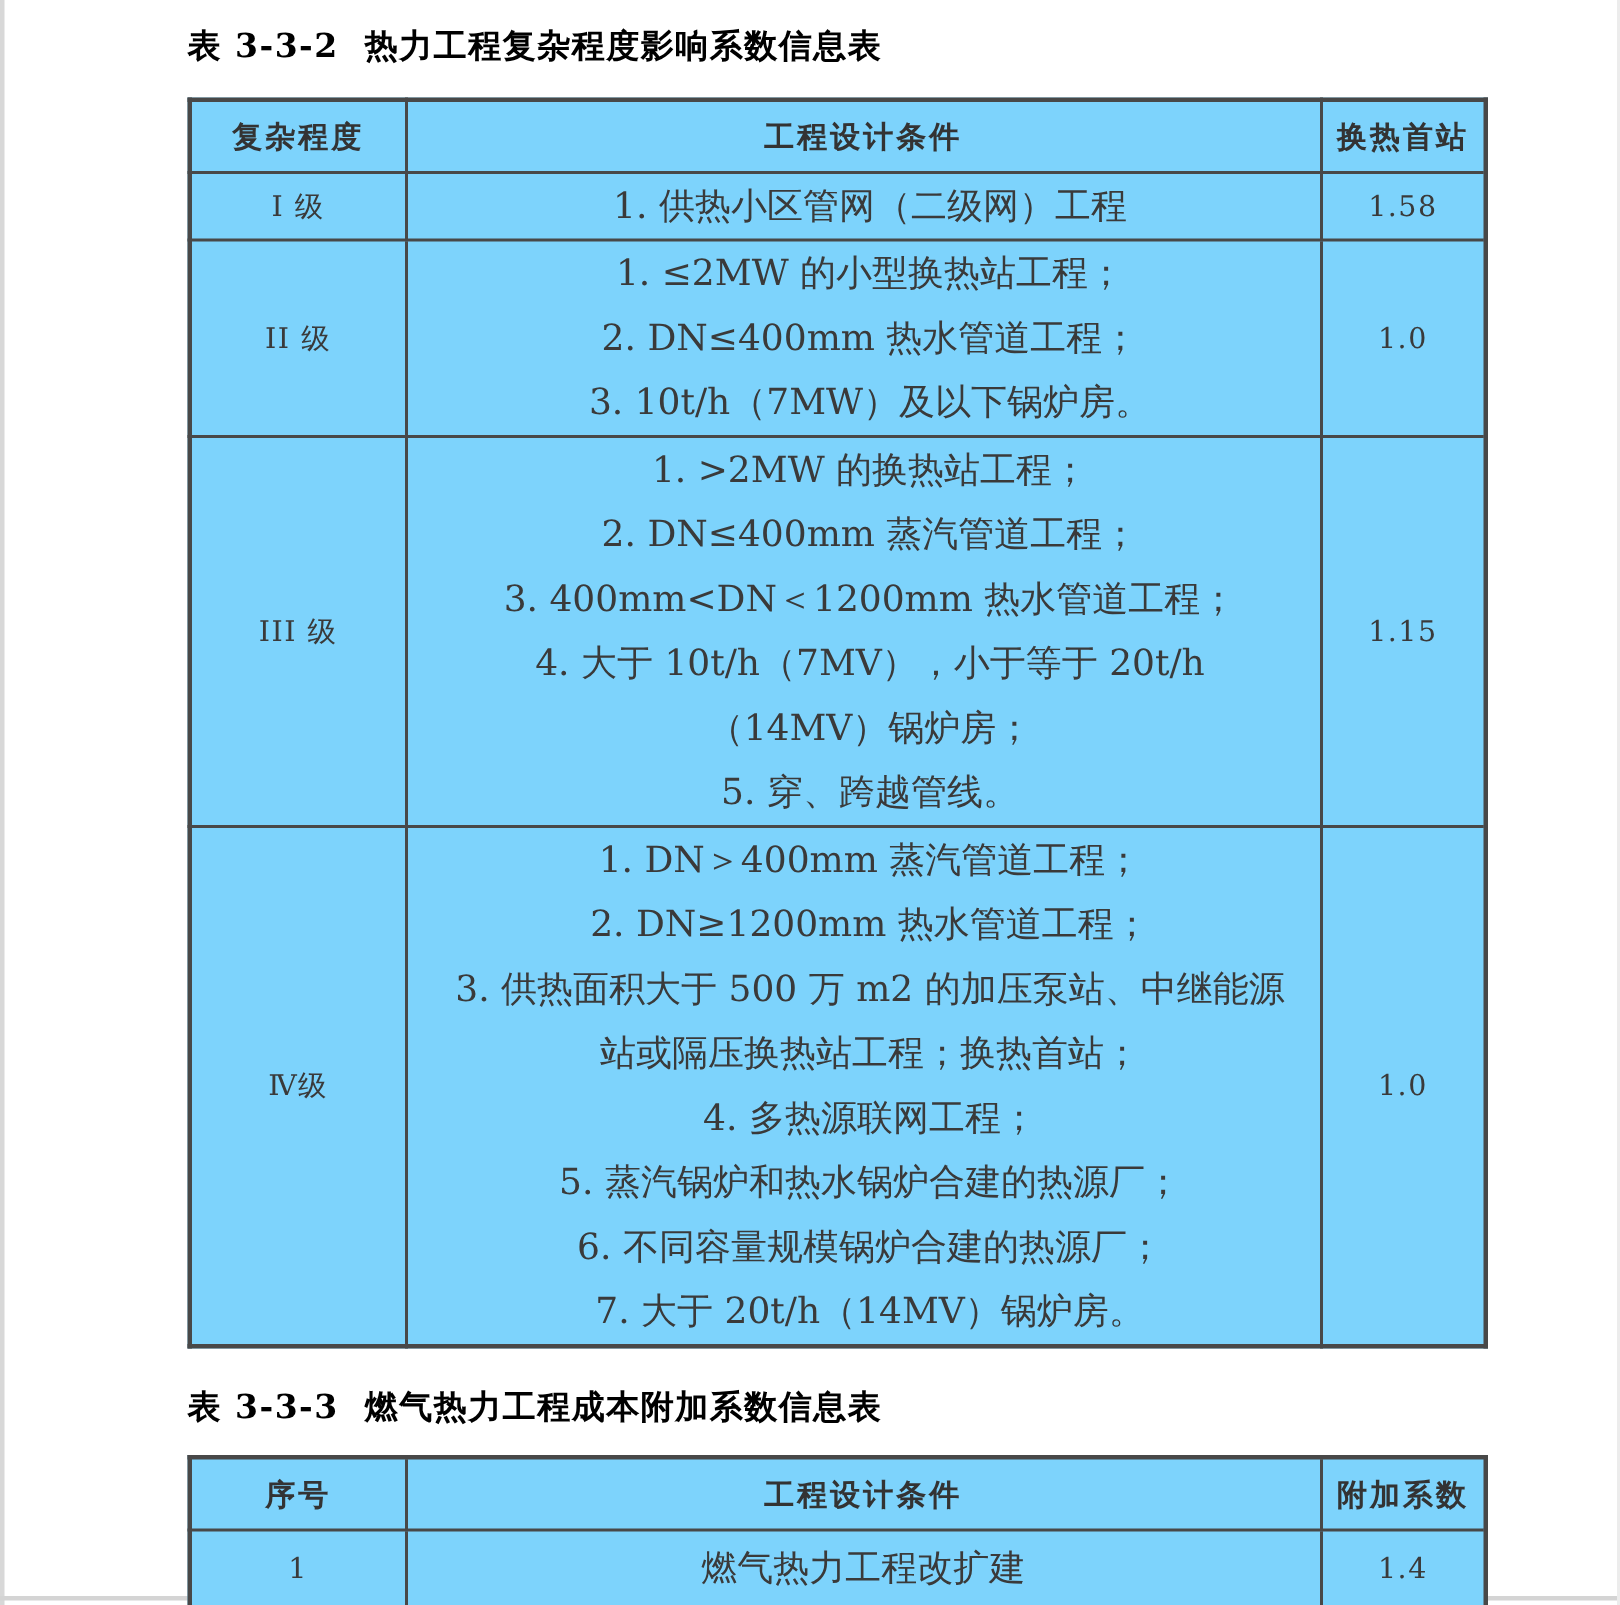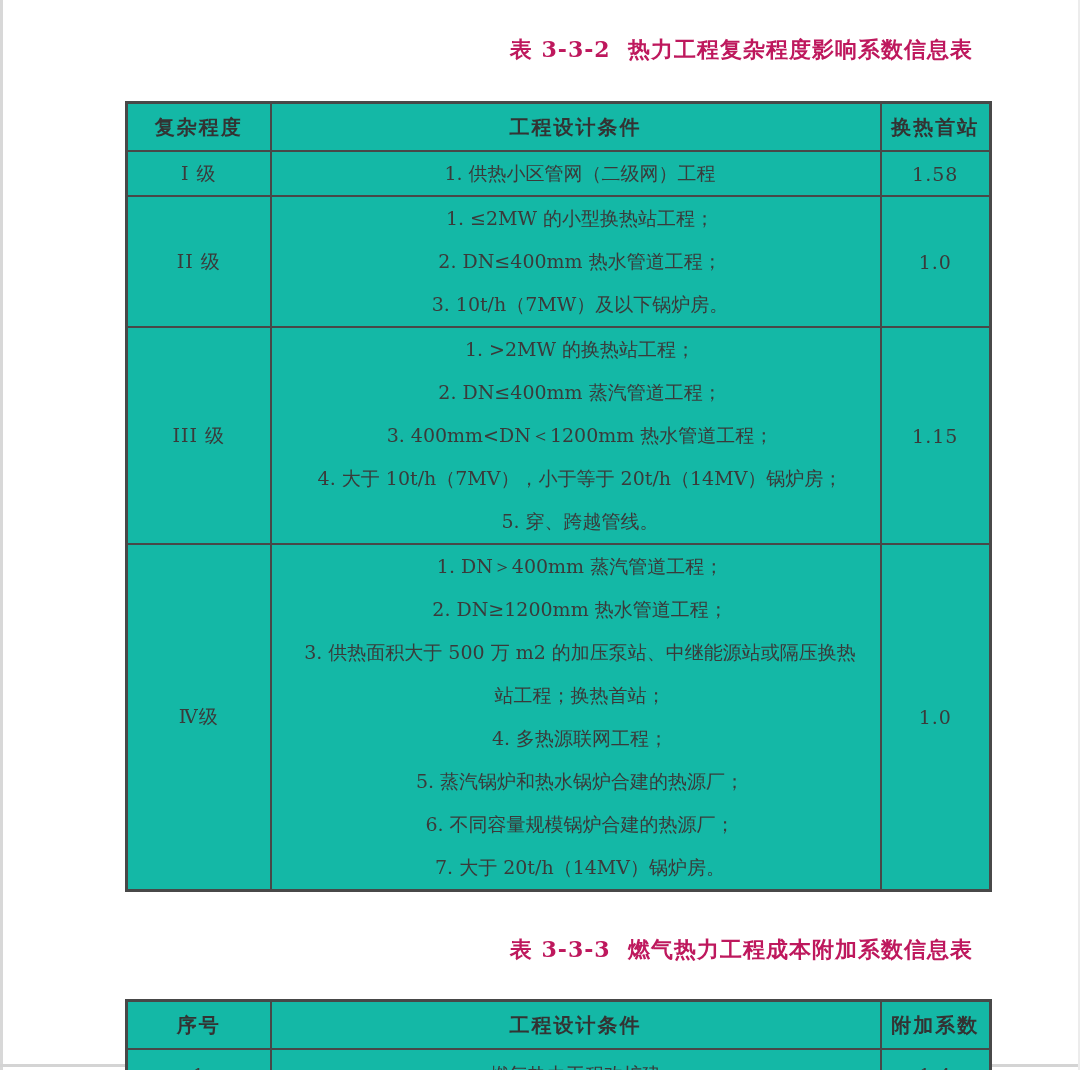--- a/index.html
+++ b/index.html
@@ -30,37 +30,37 @@
   }
   .content {
     position: absolute;
     left: 125px;
     top: 0;
     width: 866px;
   }
   .table-title {
     font-size: 22px;
     font-weight: bold;
-    color: #be185d;
-    text-align: right;
+    color: #000000;
+    text-align: left;
     letter-spacing: 1px;
     white-space: pre-wrap;
-    margin: 18px;
+    margin: 0;
     padding: 16px 0 19px 0;
     line-height: 30px;
   }
   .table-title.second {
     padding: 24px 0 17px 0;
   }
   table.info-table {
     border-collapse: collapse;
     table-layout: fixed;
     width: 864px;
     border: 3px solid #484848;
-    background: #14b8a6;
+    background: #7dd3fc;
   }
   table.info-table th,
   table.info-table td {
     border: 2px solid #484848;
     font-weight: normal;
     overflow: hidden;
     text-align: center;
   }
   table.info-table th {
     font-size: 20px;
@@ -71,21 +71,21 @@
     vertical-align: middle;
     letter-spacing: 2px;
   }
   td.level-cell, td.coef-cell {
     text-align: center;
     vertical-align: middle;
     font-size: 19px;
     letter-spacing: 1px;
   }
   td.cond-cell {
-    font-size: 19px;
+    font-size: 24px;
     vertical-align: middle;
     padding: 0 18px 0 27px;
   }
   .item-line {
     line-height: 43px;
     white-space: pre-wrap;
   }
   td.cond-center {
     text-align: center;
     padding: 0 12px;

